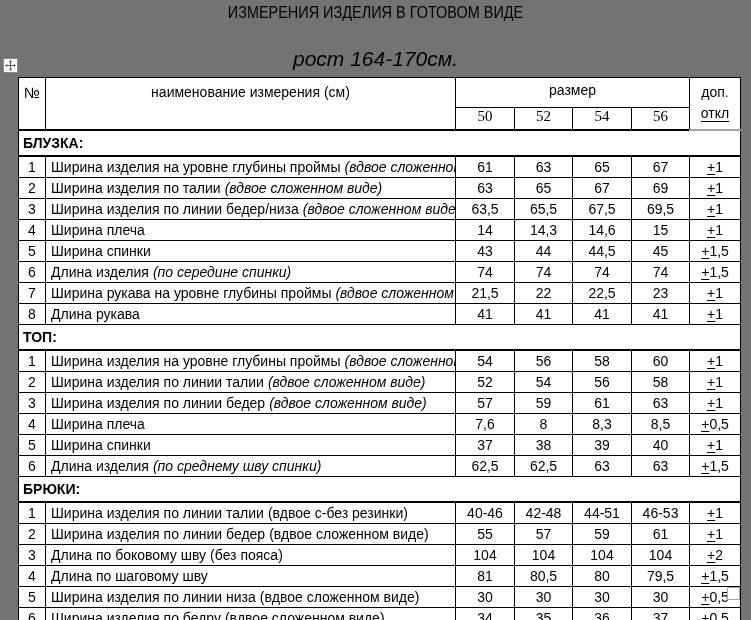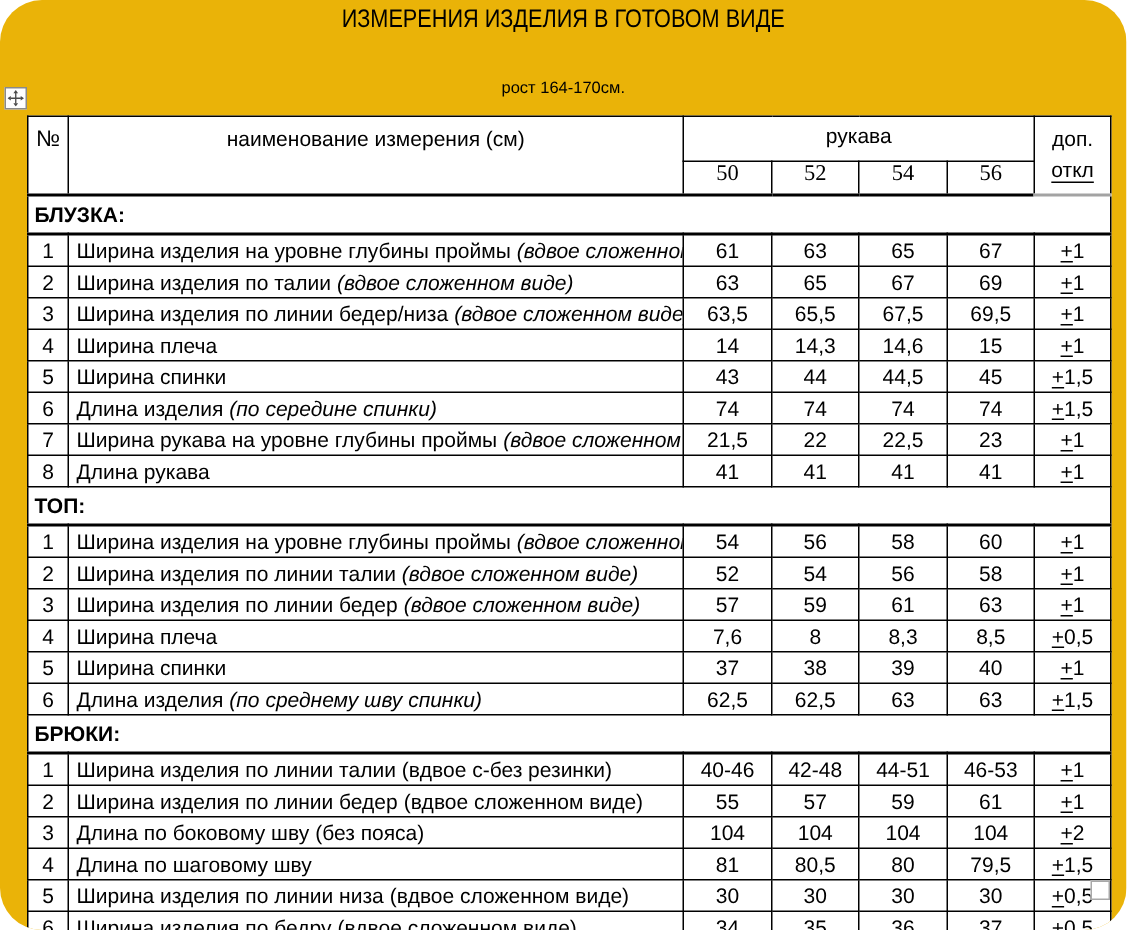--- a/index.html
+++ b/index.html
@@ -1,34 +1,34 @@
 <!DOCTYPE html>
 <html><head>
 <meta charset="utf-8">
 <style>
   html,body { margin:0; padding:0; background:#ffffff; }
   body { font-family:"Liberation Sans", sans-serif; color:#000; }
-  .page { position:relative; width:751px; height:620px; background:#eab308; overflow:hidden;border-radius:28px; }
+  .page { position:relative; width:751px; height:620px; background:#737373; overflow:hidden; }
 
   
   .doc-title {
     position:absolute; top:2px; left:0; width:100%;
     text-align:center; font-size:17px; line-height:21px;
     transform:scaleX(0.85); transform-origin:center;
     white-space:nowrap;
   }
   .doc-subtitle {
     position:absolute; top:22px; left:0; width:100%;
     text-align:center; font-size:15px; line-height:26px; white-space:nowrap;
   }
   .model-number { font-size:20px; font-weight:bold; letter-spacing:0.5px; }
   .model-note  { font-style:italic; font-size:15px; }
   .doc-height {
     position:absolute; top:48px; left:0; width:100%;
-    text-align:center; font-size:11px; line-height:22px;
+    text-align:center; font-size:21px; line-height:22px;font-style:italic;
   }
 
   
   .move-handle {
     position:absolute; left:3px; top:58px; width:13px; height:13px;
     border:1px solid #8a8a8a; background:#fefefe; box-sizing:content-box;
     display:flex; align-items:center; justify-content:center; cursor:move;
   }
   .resize-handle {
     position:absolute; left:727px; top:587px; width:11px; height:11px;
@@ -99,21 +99,21 @@
       <col style="width:59px">
       <col style="width:58px">
       <col style="width:59px">
       <col style="width:58px">
       <col style="width:51px">
     </colgroup>
     <thead>
       <tr>
         <th rowspan="2" class="h-num">№</th>
         <th rowspan="2" class="h-name">наименование измерения (см)</th>
-        <th colspan="4" class="h-size-group">рукава</th>
+        <th colspan="4" class="h-size-group">размер</th>
         <th rowspan="2" class="h-tol">
           <div>доп.</div>
           <div class="misspell">откл</div>
         </th>
       </tr>
       <tr>
         <th class="h-size">50</th>
         <th class="h-size">52</th>
         <th class="h-size">54</th>
         <th class="h-size">56</th>

